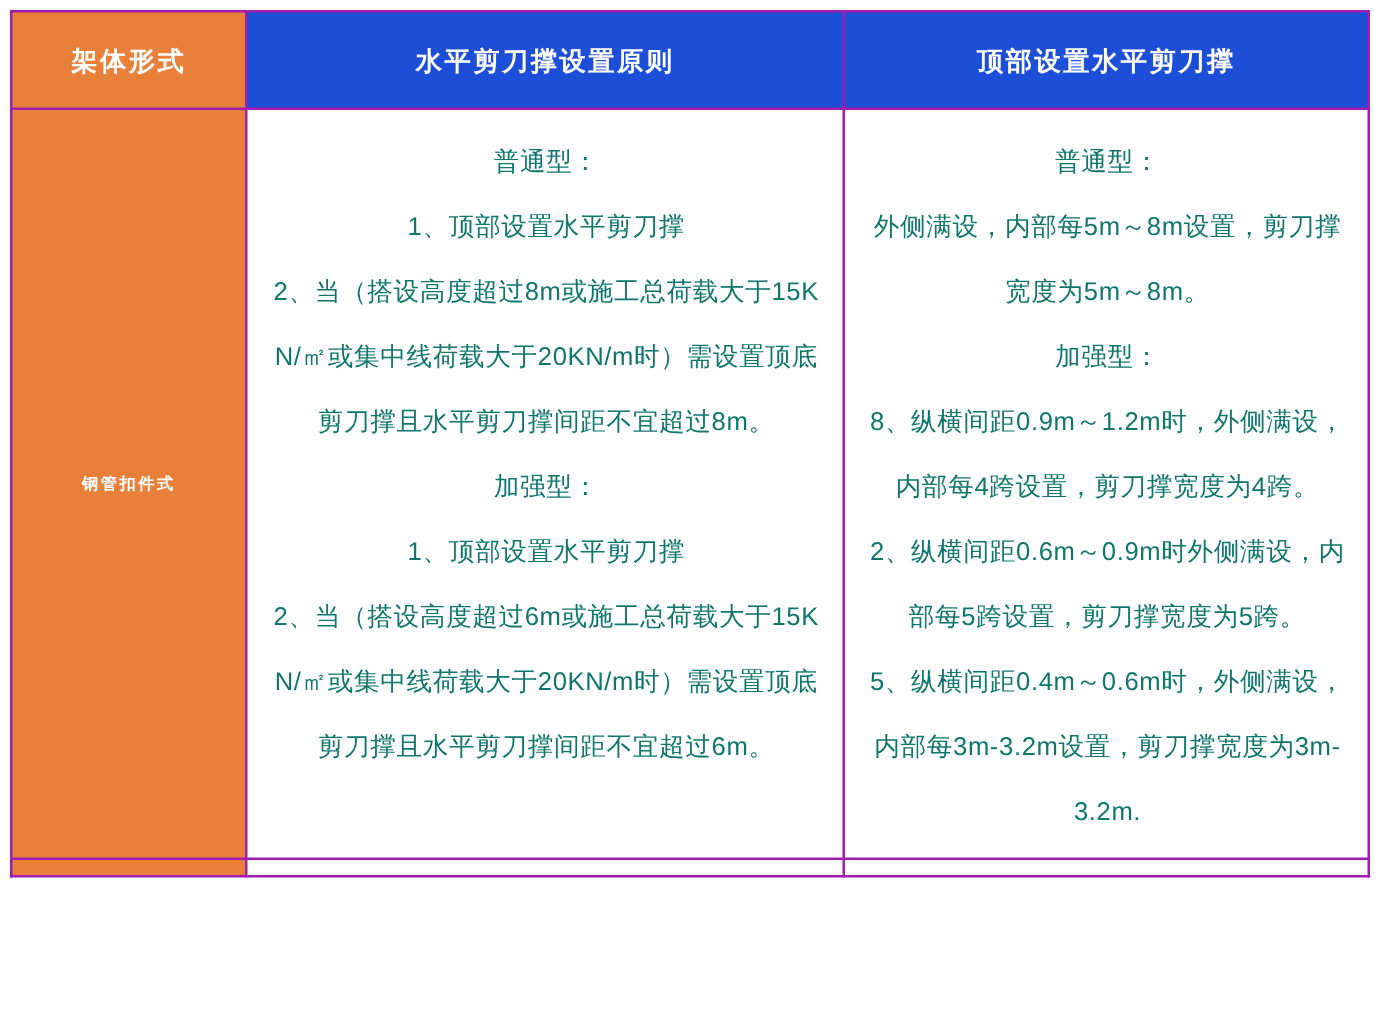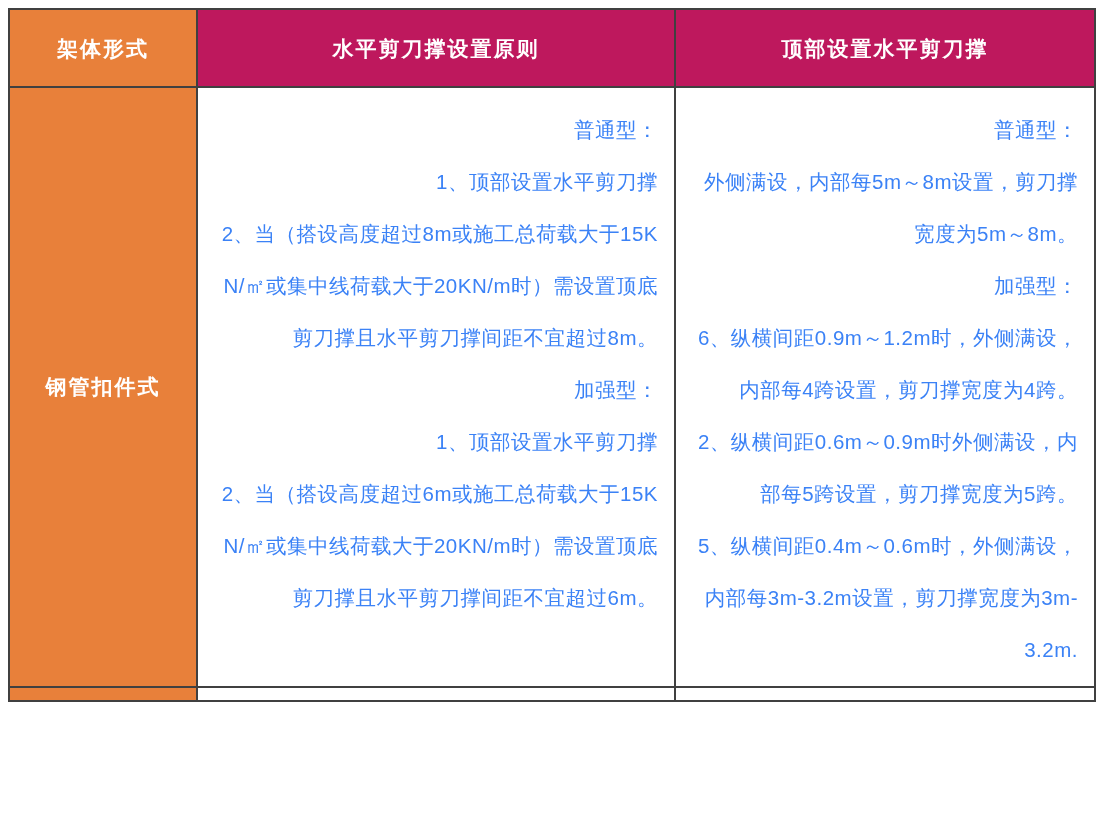--- a/index.html
+++ b/index.html
@@ -25,54 +25,54 @@
     table-layout: fixed;
     width: 1086px;
     margin-left: 8px;
     margin-top: 8px;
   }
   table.spec-table col.c1 { width: 188px; }
   table.spec-table col.c2 { width: 478px; }
   table.spec-table col.c3 { width: 420px; }
 
   th, td {
-    border: 2px solid #404040;
+    border: 2px solid #a21caf;
     vertical-align: top;
     box-sizing: border-box;
   }
   thead th {
-    background: #be185d;
+    background: #1d4ed8;
     color: #ffffff;
     font-size: 21px;
     font-weight: bold;
     text-align: center;
     padding: 22px 6px 20px 6px;
     letter-spacing: 2px;
     vertical-align: middle;
     height: 78px;
   }
   thead th.head-form {
     background: #e8803a;
   }
   td.rowhead {
     background: #e8803a;
     color: #ffffff;
-    font-size: 21px;
+    font-size: 13px;
     font-weight: bold;
     text-align: center;
     vertical-align: middle;
     letter-spacing: 2px;
   }
   td.content {
     background: #ffffff;
-    color: #3b82f6;
+    color: #0f766e;
     font-size: 20.5px;
     line-height: 52px;
     padding: 16px 16px 10px 18px;
-    text-align: right;
+    text-align: center;
     letter-spacing: 0.5px;
   }
   td.content .para {
     margin: 0;
     padding: 0;
     white-space: normal;
     word-break: break-all;
   }
   .next-row td {
     height: 14px;
@@ -110,21 +110,21 @@
           <p class="para">1、顶部设置水平剪刀撑</p>
           <p class="para">2、当（搭设高度超过8m或施工总荷载大于15KN/㎡或集中线荷载大于20KN/m时）需设置顶底剪刀撑且水平剪刀撑间距不宜超过8m。</p>
           <p class="para">加强型：</p>
           <p class="para">1、顶部设置水平剪刀撑</p>
           <p class="para">2、当（搭设高度超过6m或施工总荷载大于15KN/㎡或集中线荷载大于20KN/m时）需设置顶底剪刀撑且水平剪刀撑间距不宜超过6m。</p>
         </td>
         <td class="content">
           <p class="para">普通型：</p>
           <p class="para">外侧满设，内部每5m～8m设置，剪刀撑宽度为5m～8m。</p>
           <p class="para">加强型：</p>
-          <p class="para">6、纵横间距0.9m～1.2m时，外侧满设，内部每4跨设置，剪刀撑宽度为4跨。</p>
+          <p class="para">8、纵横间距0.9m～1.2m时，外侧满设，内部每4跨设置，剪刀撑宽度为4跨。</p>
           <p class="para">2、纵横间距0.6m～0.9m时外侧满设，内部每5跨设置，剪刀撑宽度为5跨。</p>
           <p class="para">5、纵横间距0.4m～0.6m时，外侧满设，内部每3m-3.2m设置，剪刀撑宽度为3m-3.2m.</p>
         </td>
       </tr>
       <tr class="next-row">
         <td class="rowhead2"></td>
         <td class="blank"></td>
         <td class="blank"></td>
       </tr>
     </tbody>

